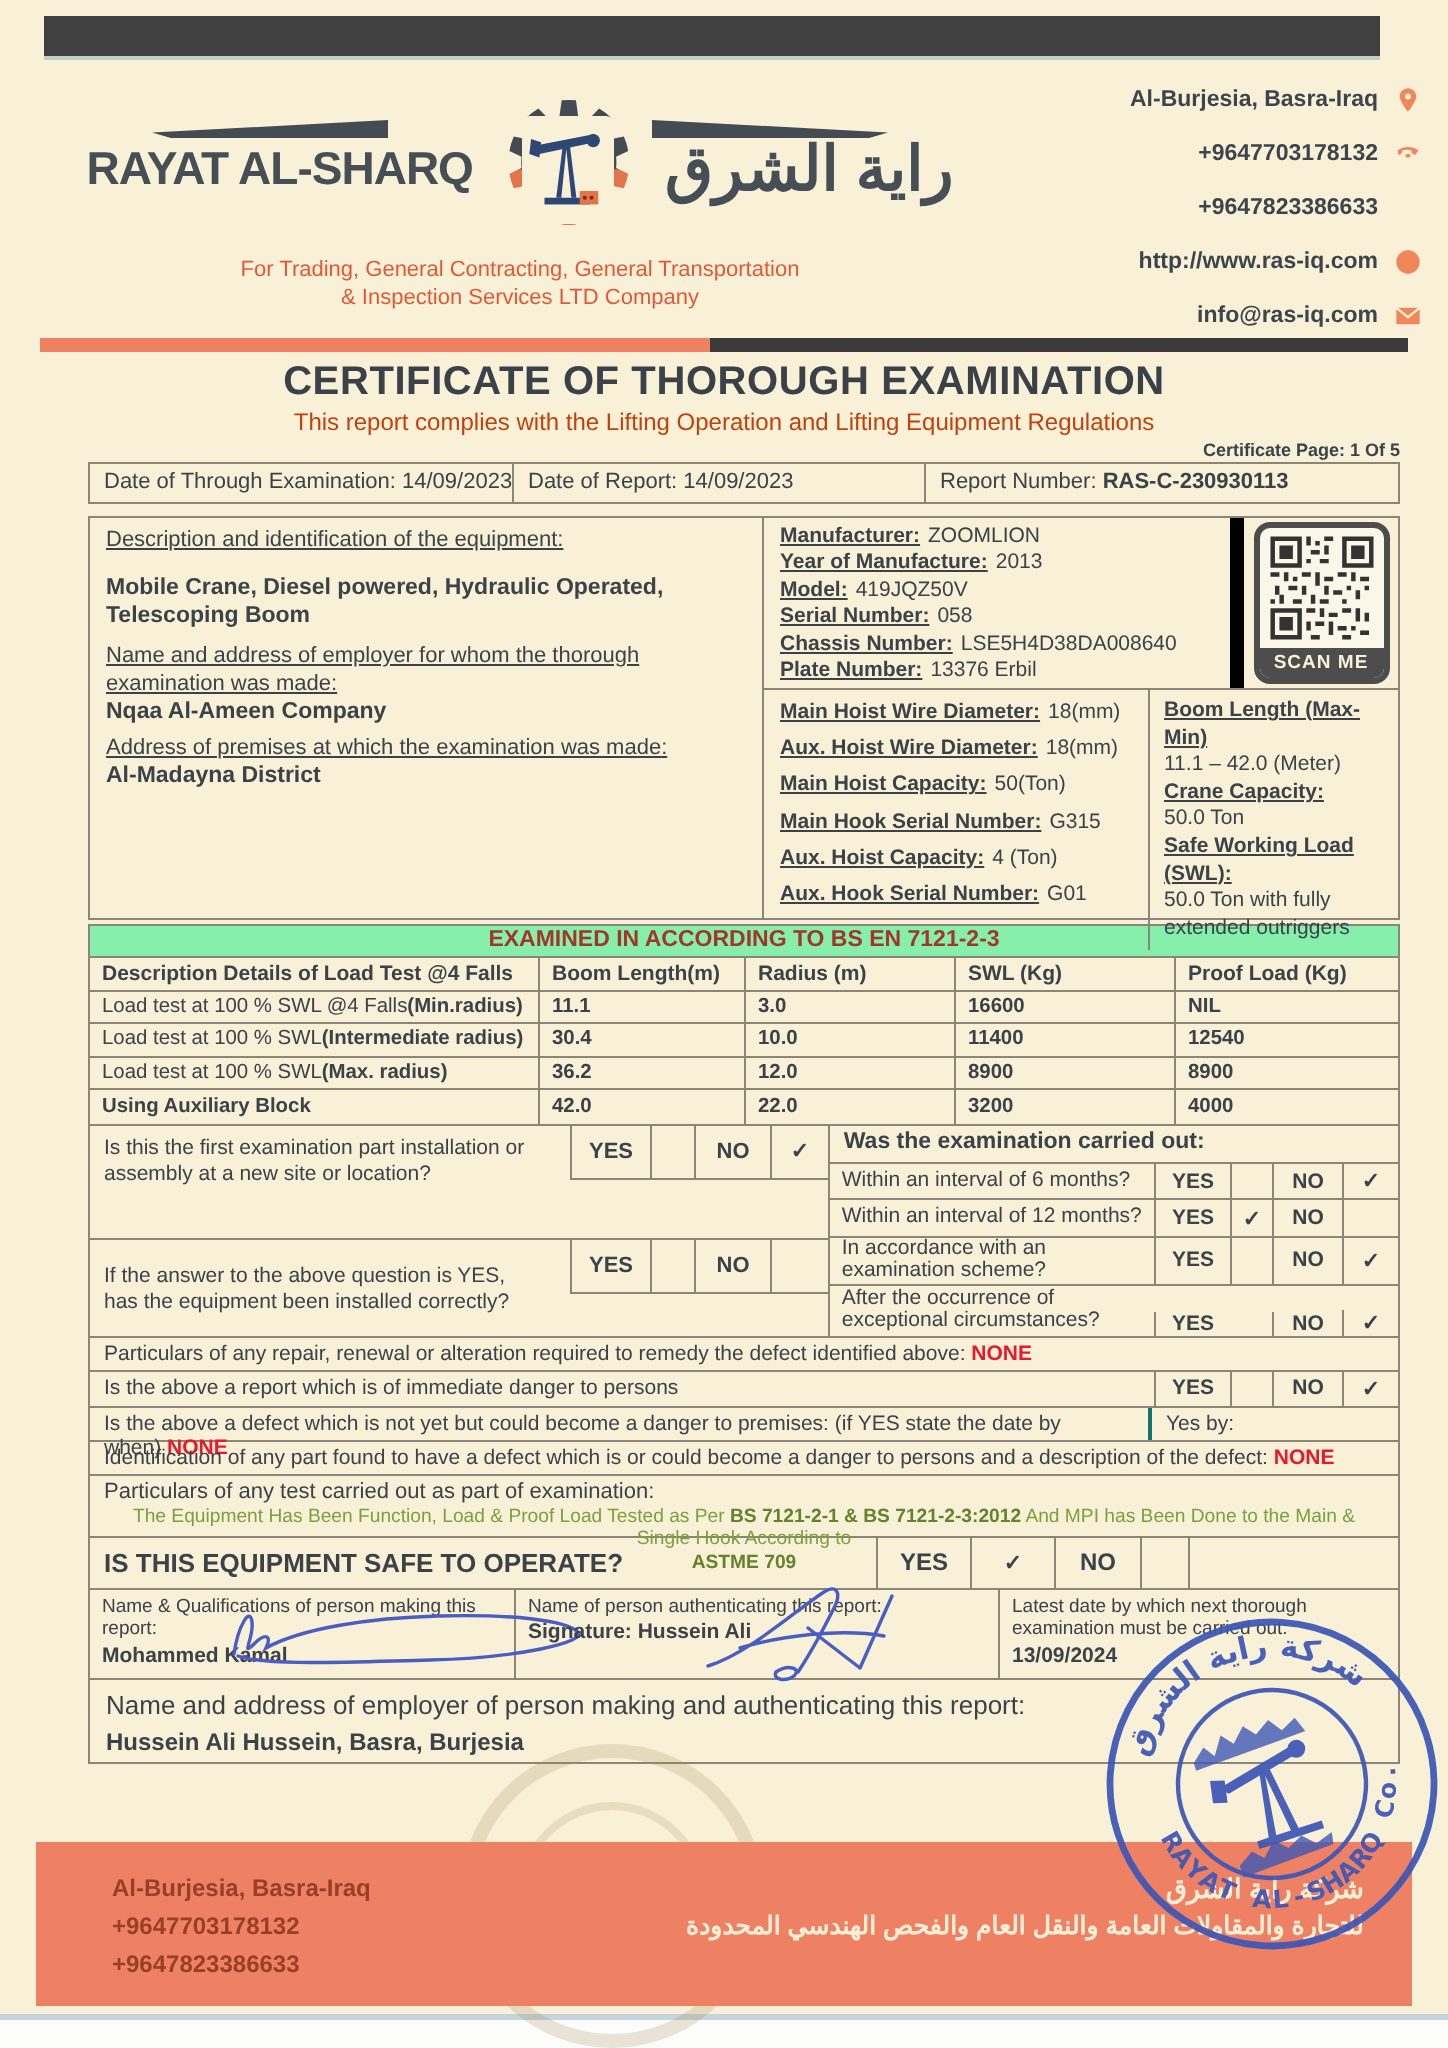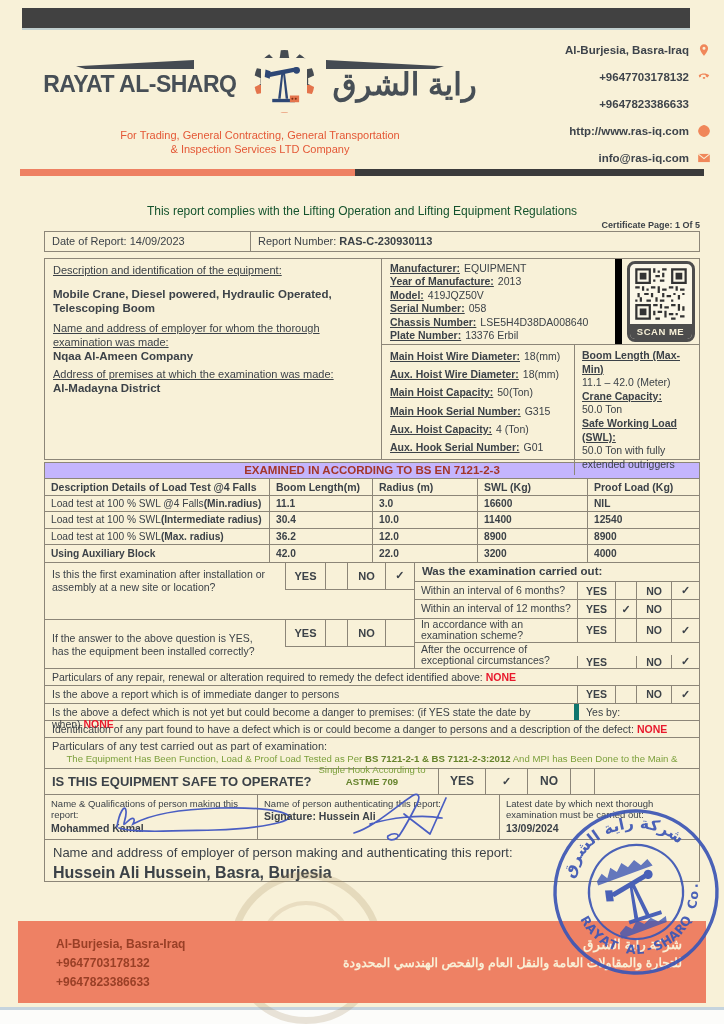--- a/index.html
+++ b/index.html
@@ -27,21 +27,21 @@
   
   .contact { position:absolute; right:12px; top:36px; width:215px; }
   .contact-line { display:flex; justify-content:flex-end; align-items:center; gap:7px; height:27px; font-size:11.5px; font-weight:bold; color:#3e444b; }
   .cicon { width:16px; height:16px; flex:0 0 16px; display:flex; align-items:center; justify-content:center; color:#f0875a; }
   .cicon svg { width:14px; height:14px; fill:#f0875a; }
 
   
   .div-left  { position:absolute; top:169px; left:20px;  width:335px; height:7px; background:#ee8162; }
   .div-right { position:absolute; top:169px; left:355px; width:349px; height:7px; background:#3b3b3b; }
   .title { position:absolute; top:180px; left:0; width:100%; text-align:center; font-size:20px; font-weight:bold; color:#3b4148; letter-spacing:.3px; }
-  .subtitle { position:absolute; top:204px; left:0; width:100%; text-align:center; font-size:12px; color:#14532d; }
+  .subtitle { position:absolute; top:204px; left:0; width:100%; text-align:center; font-size:12px; color:#c2410c; }
   .certpage { position:absolute; top:220px; right:24px; font-size:9px; font-weight:bold; color:#3c4248; }
 
   
   .sheet { position:absolute; left:44px; top:231px; width:656px; font-size:11px; }
   .bordered { border:1px solid #8c8678; background:transparent; }
   .u { text-decoration:underline; }
   b, .b { font-weight:bold; }
 
   .dates { display:flex; height:21px; }
   .dates > div { padding:3px 7px; white-space:nowrap; overflow:hidden; }
@@ -59,21 +59,21 @@
   .eq-qr { width:84px; border-left:7px solid #000000; display:flex; align-items:center; justify-content:center; }
   .qr-box { width:68px; border:3px solid #4d4d4d; border-radius:8px; background:#fbf7e8; overflow:hidden; }
   .qr-pattern { margin:2px; height:56px; }
   .qr-pattern svg { width:100%; height:100%; }
   .qr-label { background:#4d4d4d; color:#f8f1d8; text-align:center; font-size:9.5px; font-weight:bold; padding:2px 0; letter-spacing:.5px; }
   .eq-bottom { display:flex; flex:1; }
   .eq-hoist { width:193px; border-right:1px solid #8c8678; padding:5px 8px 0; font-size:10.5px; }
   .eq-hoist .spec-line { margin-bottom:6.2px; }
   .eq-boom { flex:1; padding:4px 7px; font-size:10.5px; line-height:13.6px; }
 
-  .banner { margin-top:2px; height:17px; background:#c4b5fd; text-align:center; font-weight:bold; font-size:11.5px; color:#a3362a; padding-top:1px; }
+  .banner { margin-top:2px; height:17px; background:#86efac; text-align:center; font-weight:bold; font-size:11.5px; color:#a3362a; padding-top:1px; }
 
   .ltable { margin-top:-1px; }
   .lt-row { display:flex; border-bottom:1px solid #8c8678; height:16.6px; align-items:center; }
   .lt-row:last-child { border-bottom:none; }
   .lt-row > div { padding:0 6px; border-right:1px solid #8c8678; height:100%; display:flex; align-items:center; overflow:hidden; white-space:nowrap; }
   .lt-row > div:last-child { border-right:none; }
   .ltc1 { width:225px; } .ltc2 { width:103px; } .ltc3 { width:105px; } .ltc4 { width:110px; } .ltc5 { flex:1; }
   .lt-head { font-weight:bold; font-size:10.5px; }
   .lt-body { font-size:10.2px; }
   .lt-num { font-weight:bold; }
@@ -96,40 +96,40 @@
   .ex-rtext { flex:1; padding:1px 6px; display:flex; align-items:center; line-height:11.5px; }
   .ry { width:38px; } .rc1 { width:21px; } .rn { width:35px; } .rc2 { width:28px; }
   .exr1 { height:19px; } .exr2 { height:19px; } .exr3 { height:24px; } .exr4 { flex:1;align-items:flex-end; }
 
   .prow { margin-top:-1px; padding:2px 7px; font-size:10.5px; }
   .red { color:#e8192c; font-weight:bold; }
   .immediate { margin-top:-1px; display:flex; height:19px; font-size:10.5px; }
   .imm-text { flex:1; padding:2px 7px; }
   .notyet { margin-top:-1px; display:flex; height:18px; font-size:10.5px; }
   .ny-text { flex:1; padding:2px 7px; }
-  .ny-yesby { width:125px; border-left:5px solid #0f766e; padding:2px 7px;margin-left:27px; }
+  .ny-yesby { width:125px; border-left:2px solid #0f766e; padding:2px 7px;margin-left:27px; }
   .testrow { margin-top:-1px; padding:2px 7px 3px; height:32px; }
   .test-green { text-align:center; font-size:9.6px; color:#7ca03c; line-height:11.5px; margin-top:1px; }
   .test-green b { color:#65832c; }
 
   .safe { margin-top:-1px; display:flex; height:27px; }
   .safe-text { flex:1; padding:5px 7px; font-weight:bold; font-size:13px; }
   .sf-yes { width:47px; font-size:12px; } .sf-c1 { width:42px; } .sf-no { width:43px; font-size:12px; } .sf-b1 { width:24px; } .sf-b2 { width:105px; }
 
   .sign { margin-top:-1px; display:flex; height:46px; font-size:9.5px; }
   .sg { padding:3px 6px; position:relative; line-height:11.5px; }
   .sg1 { width:213px; border-right:1px solid #8c8678; }
   .sg2 { width:242px; border-right:1px solid #8c8678; }
   .sg3 { flex:1; }
   .sg .name { font-weight:bold; font-size:10.5px; margin-top:2px; }
   .sig-svg { position:absolute; pointer-events:none; }
 
   .emprow { margin-top:-1px; padding:5px 8px; height:43px; }
   .emprow .lab { font-size:13px; }
-  .emprow .val { font-weight:bold; font-size:16px; margin-top:4px; }
+  .emprow .val { font-weight:bold; font-size:12px; margin-top:4px; }
 
   
   .stamp { position:absolute; left:550px; top:806px; width:172px; height:172px; transform:rotate(-18deg); opacity:.93; z-index:5; }
   .stamp text, .stamp textPath { fill:#3d57b5; font-family:"DejaVu Sans", sans-serif; }
 
   
   .watermark { position:absolute; left:230px; top:872px; width:152px; height:152px; border:7px solid rgba(165,135,90,.22); border-radius:50%; z-index:1; }
   .watermark::after { content:""; position:absolute; left:22px; top:22px; right:22px; bottom:22px; border:4px solid rgba(165,135,90,.18); border-radius:50%; }
 
   
@@ -219,26 +219,31 @@
             <path d="M2 5h20v14H2z"></path>
             <path d="M2 5l10 8L22 5" fill="none" stroke="#f8f1d8" stroke-width="2"></path>
           </svg>
       </span>
     </div>
   </div>
 
   <div class="div-left"></div>
   <div class="div-right"></div>
 
+  <div class="title">CERTIFICATE OF THOROUGH EXAMINATION</div>
   <div class="subtitle">This report complies with the Lifting Operation and Lifting Equipment Regulations</div>
   <div class="certpage">Certificate Page: 1 Of 5</div>
 
   <div class="sheet">
 
     <div class="dates bordered">
+      <div class="dc1">
+        <span>Date of Through Examination:</span>
+        <span>14/09/2023</span>
+      </div>
       <div class="dc2">
         <span>Date of Report:</span>
         <span>14/09/2023</span>
       </div>
       <div class="dc3">
         <span>Report Number:</span>
         <b>RAS-C-230930113</b>
       </div>
     </div>
 
@@ -251,21 +256,21 @@
         <div style="height:6px"></div>
         <div class="u">Name and address of employer for whom the thorough examination was made:</div>
         <div class="val">Nqaa Al-Ameen Company</div>
         <div style="height:4px"></div>
         <div class="u">Address of premises at which the examination was made:</div>
         <div class="val">Al-Madayna District</div>
       </div>
       <div class="eq-right">
         <div class="eq-specs-row">
           <div class="eq-specs">
-            <div class="spec-line"><span class="lbl">Manufacturer:</span><span>EQUIPMENT</span></div>
+            <div class="spec-line"><span class="lbl">Manufacturer:</span><span>ZOOMLION</span></div>
             <div class="spec-line"><span class="lbl">Year of Manufacture:</span><span>2013</span></div>
             <div class="spec-line"><span class="lbl">Model:</span><span>419JQZ50V</span></div>
             <div class="spec-line"><span class="lbl">Serial Number:</span><span>058</span></div>
             <div class="spec-line"><span class="lbl">Chassis Number:</span><span>LSE5H4D38DA008640</span></div>
             <div class="spec-line"><span class="lbl">Plate Number:</span><span>13376 Erbil</span></div>
           </div>
           <div class="eq-qr">
             <div class="qr-box">
               <div class="qr-pattern">
                 <svg viewBox="0 0 25 25">
@@ -352,21 +357,21 @@
         <div class="ltc3 lt-num">22.0</div>
         <div class="ltc4 lt-num">3200</div>
         <div class="ltc5 lt-num">4000</div>
       </div>
     </div>
 
     <div class="ex bordered">
       <div class="ex-left">
         <div class="ex-block ex-block1">
           <div class="ex-qtext">
-            <div>Is this the first examination after installation or</div>
+            <div>Is this the first examination part installation or</div>
             <div>assembly at a new site or location?</div>
           </div>
           <div class="ex-ynwrap">
             <div class="ex-ynrow">
               <div class="cell yn-yes">YES</div>
               <div class="cell yn-c1 chk"></div>
               <div class="cell yn-no">NO</div>
               <div class="cell yn-c2 chk">✓</div>
             </div>
           </div>

